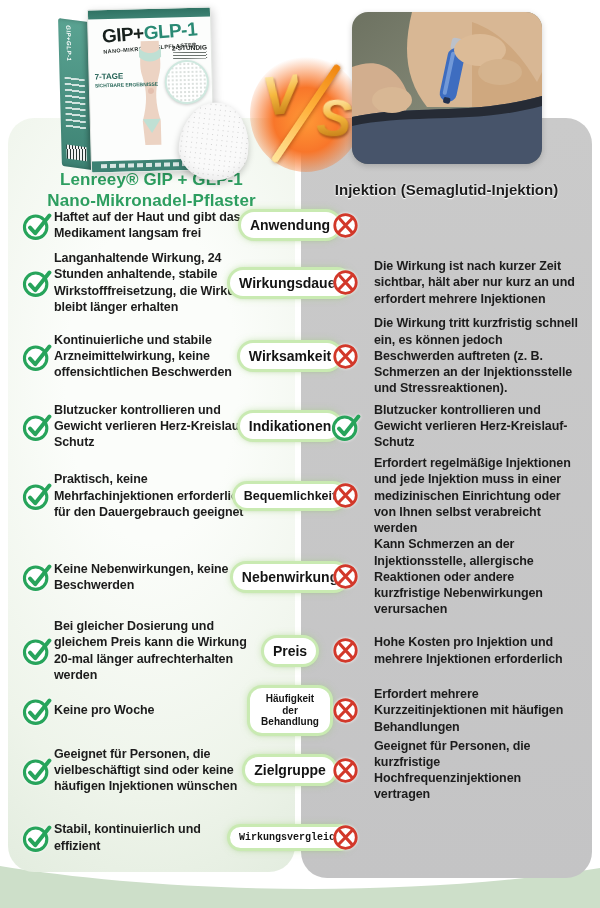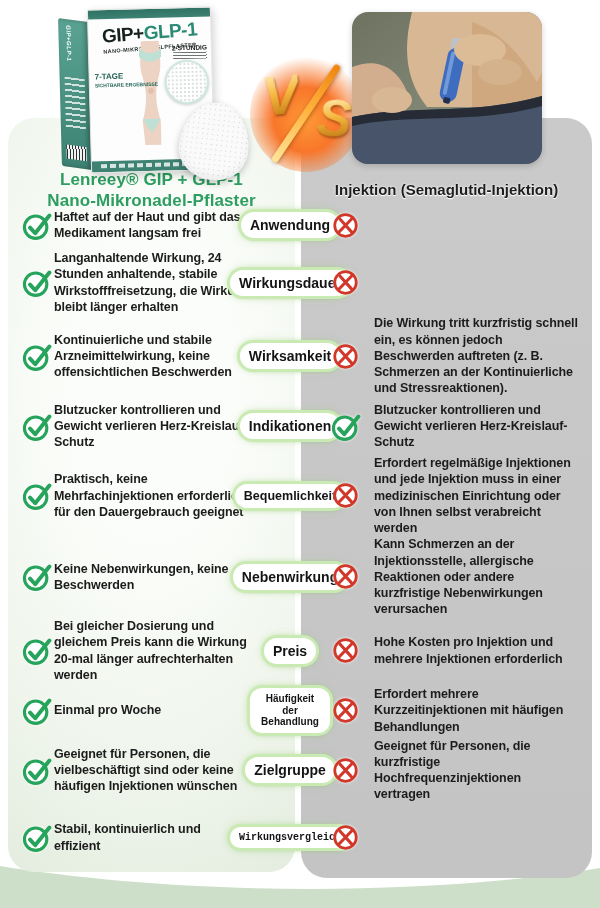--- a/index.html
+++ b/index.html
@@ -235,20 +235,21 @@
     <span class="pill-zone">
         <span class="pill pill-md">Wirkungsdauer</span>
       </span>
     <span class="icon-slot">
 
       <svg class="icon-cross" viewBox="0 0 36 36">
         <circle cx="18" cy="18" r="12.5" fill="#ffffff" stroke="#d2382a" stroke-width="3.2"></circle>
         <path d="M11.5 10.5 L25.5 26 M26.5 9 L10.5 25.5" stroke="#d2382a" stroke-width="3.6" stroke-linecap="round" fill="none"></path>
       </svg>
     </span>
+    <span class="cell-text right">Die Wirkung ist nach kurzer Zeit sichtbar, hält aber nur kurz an und erfordert mehrere Injektionen</span>
   </div>
 
   <div class="row">
     <span class="icon-slot left-slot">
       <svg class="icon-check" viewBox="0 0 36 36">
         <circle cx="17" cy="20" r="13" fill="#ffffff" stroke="#27a45b" stroke-width="3.6"></circle>
         <path d="M10.5 20.5 L16.5 27 L33 6.5" fill="none" stroke="#27a45b" stroke-width="4.6" stroke-linecap="round" stroke-linejoin="round"></path>
       </svg>
 
     </span>
@@ -256,21 +257,21 @@
     <span class="pill-zone">
         <span class="pill pill-md">Wirksamkeit</span>
       </span>
     <span class="icon-slot">
 
       <svg class="icon-cross" viewBox="0 0 36 36">
         <circle cx="18" cy="18" r="12.5" fill="#ffffff" stroke="#d2382a" stroke-width="3.2"></circle>
         <path d="M11.5 10.5 L25.5 26 M26.5 9 L10.5 25.5" stroke="#d2382a" stroke-width="3.6" stroke-linecap="round" fill="none"></path>
       </svg>
     </span>
-    <span class="cell-text right">Die Wirkung tritt kurzfristig schnell ein, es können jedoch Beschwerden auftreten (z. B. Schmerzen an der Kontinuierliche und Stressreaktionen).</span>
+    <span class="cell-text right">Die Wirkung tritt kurzfristig schnell ein, es können jedoch Beschwerden auftreten (z. B. Schmerzen an der Injektionsstelle und Stressreaktionen).</span>
   </div>
 
   <div class="row">
     <span class="icon-slot left-slot">
       <svg class="icon-check" viewBox="0 0 36 36">
         <circle cx="17" cy="20" r="13" fill="#ffffff" stroke="#27a45b" stroke-width="3.6"></circle>
         <path d="M10.5 20.5 L16.5 27 L33 6.5" fill="none" stroke="#27a45b" stroke-width="4.6" stroke-linecap="round" stroke-linejoin="round"></path>
       </svg>
 
     </span>
@@ -355,21 +356,21 @@
   </div>
 
   <div class="row">
     <span class="icon-slot left-slot">
       <svg class="icon-check" viewBox="0 0 36 36">
         <circle cx="17" cy="20" r="13" fill="#ffffff" stroke="#27a45b" stroke-width="3.6"></circle>
         <path d="M10.5 20.5 L16.5 27 L33 6.5" fill="none" stroke="#27a45b" stroke-width="4.6" stroke-linecap="round" stroke-linejoin="round"></path>
       </svg>
 
     </span>
-    <span class="cell-text left">Einmal pro Woche</span>
+    <span class="cell-text left">Keine pro Woche</span>
     <span class="pill-zone">
         <span class="pill pill-xs-wrap">Häufigkeit der Behandlung</span>
       </span>
     <span class="icon-slot">
 
       <svg class="icon-cross" viewBox="0 0 36 36">
         <circle cx="18" cy="18" r="12.5" fill="#ffffff" stroke="#d2382a" stroke-width="3.2"></circle>
         <path d="M11.5 10.5 L25.5 26 M26.5 9 L10.5 25.5" stroke="#d2382a" stroke-width="3.6" stroke-linecap="round" fill="none"></path>
       </svg>
     </span>

